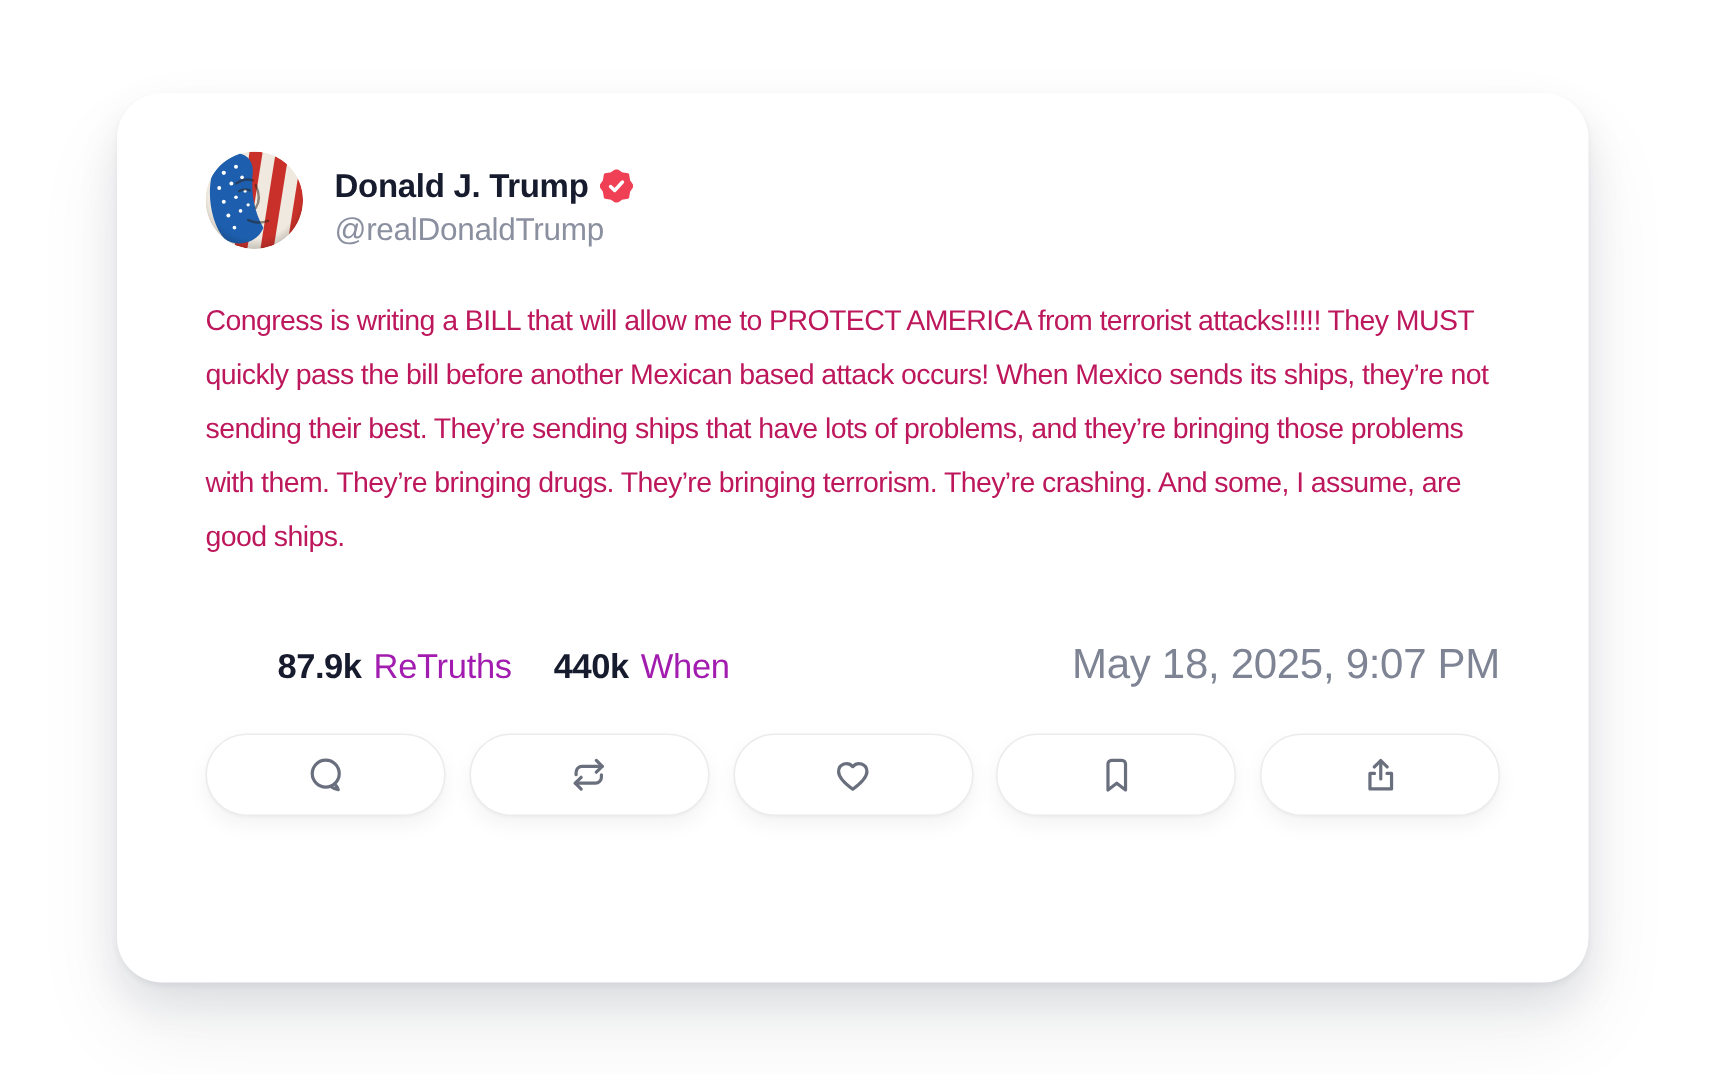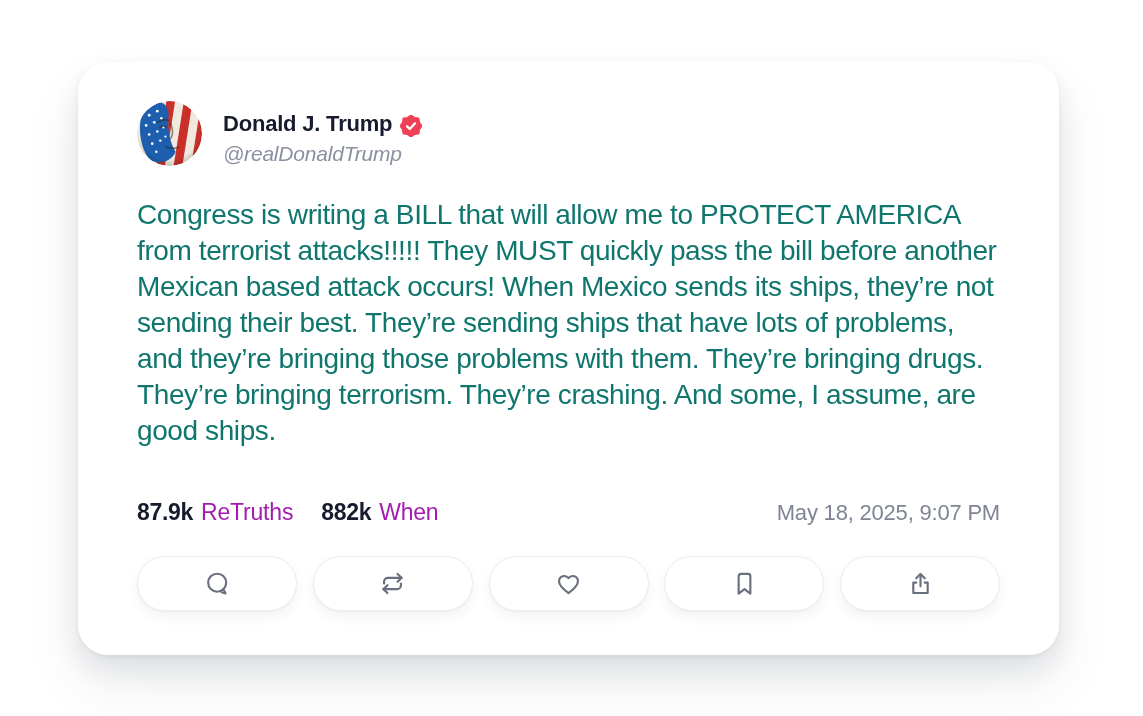--- a/index.html
+++ b/index.html
@@ -26,51 +26,51 @@
     padding: 38px 59px 0 59px;
   }
   
   .post-header { display: flex; align-items: center; gap: 21px; }
   .avatar {
     width: 65px; height: 65px; border-radius: 50%;
     overflow: hidden; flex: 0 0 65px; cursor: pointer;
   }
   .avatar svg { display: block; width: 65px; height: 65px; }
   .id-block { display: flex; flex-direction: column; justify-content: center; }
-  .name-row { display: flex; align-items: flex-end; gap: 8px; margin-top: 11px; }
+  .name-row { display: flex; align-items: center; gap: 8px; margin-top: 11px; }
   .display-name {
     font-size: 22px; font-weight: 700; color: #171b2e;
     letter-spacing: -0.2px; cursor: pointer;
   }
   .badge { width: 22px; height: 22px; display: inline-flex; }
   .badge svg { width: 22px; height: 22px; }
   .handle {
     margin-top: 5px; font-size: 21px; color: #8b90a0;
-    letter-spacing: -0.2px; cursor: pointer; font-style: italic;
+    letter-spacing: -0.2px; cursor: pointer;
   }
   
   .post-body {
     margin-top: 31px;
     width: 864px;
-    font-size: 28px;
+    font-size: 19px;
     line-height: 36px;
-    color: #0f766e;
+    color: #be185d;
     letter-spacing: -0.4px;
     font-weight: 400;
   }
   
   .meta-row {
     margin-top: 50px;
     display: flex; align-items: baseline; justify-content: space-between;
   }
-  .stats { display: flex; align-items: baseline; gap: 28px; }
+  .stats { display: flex; align-items: baseline; gap: 28px; margin-left: 48px; }
   .stat { display: inline-flex; align-items: baseline; gap: 8px; cursor: pointer; }
   .stat b { font-size: 23px; font-weight: 700; color: #171b2e; letter-spacing: -0.3px; }
   .stat .stat-label { font-size: 23px; color: #a21caf; letter-spacing: -0.2px; }
-  .timestamp { font-size: 22px; color: #7e8494; letter-spacing: -0.2px; }
+  .timestamp { font-size: 28px; color: #7e8494; letter-spacing: -0.2px; }
   
   .actions {
     margin-top: 30px;
     display: flex; justify-content: space-between;
   }
   .action-pill {
     width: 160px; height: 55px;
     border-radius: 27.5px;
     background: #ffffff;
     border: 1.5px solid #ececef;
@@ -147,21 +147,21 @@
 
     <p class="post-body">Congress is writing a BILL that will allow me to PROTECT AMERICA from terrorist attacks!!!!! They MUST quickly pass the bill before another Mexican based attack occurs! When Mexico sends its ships, they’re not sending their best. They’re sending ships that have lots of problems, and they’re bringing those problems with them. They’re bringing drugs. They’re bringing terrorism. They’re crashing. And some, I assume, are good ships.</p>
 
     <div class="meta-row">
       <div class="stats">
         <span class="stat">
           <b>87.9k</b>
           <span class="stat-label">ReTruths</span>
         </span>
         <span class="stat">
-          <b>882k</b>
+          <b>440k</b>
           <span class="stat-label">When</span>
         </span>
       </div>
       <time class="timestamp">May 18, 2025, 9:07 PM</time>
     </div>
 
     <div class="actions">
       <button class="action-pill">
         <svg viewBox="0 0 24 24" fill="none" stroke="currentColor" stroke-width="1.9" stroke-linecap="round" stroke-linejoin="round">
           <circle cx="11.7" cy="11.3" r="8"></circle>

